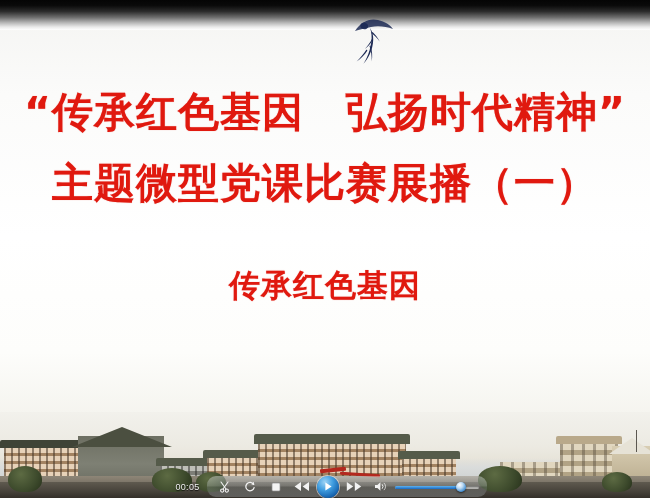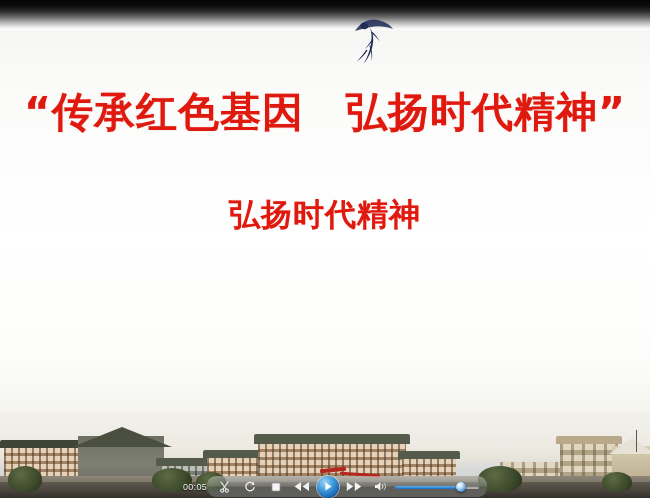--- a/index.html
+++ b/index.html
@@ -211,21 +211,21 @@
     z-index: 20;
     font-size: 0;
   }
   .time-code {
     color: #efefef;
     font-family: "Liberation Sans", sans-serif;
     font-size: 9px;
     letter-spacing: .3px;
     text-shadow: 0 1px 1px rgba(0,0,0,.85);
     width: 44px;
-    text-align: right;
+    text-align: center;
     padding-left: 5px;
     box-sizing: border-box;
   }
   .ctrl-group {
     display: flex;
     align-items: center;
     gap: 0px;
     flex: 1;
     height: 21px;
     background: linear-gradient(to bottom,
@@ -378,21 +378,22 @@
           <path d="M26.5 25 C29.5 27.5, 32.6 30.4, 34.8 33.8 C33 30, 30.5 26.8, 27.6 24 Z"></path>
           <path d="M27 31 C25 34.6, 22.6 38, 19.8 41 C22.8 39, 25.4 36, 27.4 32.6 Z"></path>
           <path d="M24.5 38 C26.2 43, 27 48.4, 26.6 53.6 C27.8 48.4, 27.2 42.8, 25.4 37.6 Z"></path>
           <path d="M21.5 41.5 C18.6 46, 15.4 50, 11.6 53.4 C16 50.8, 19.6 47, 22.4 42.6 Z"></path>
         </g>
       </svg>
     </div>
 
     <div class="titles">
       <div class="title-line title-main-1">“传承红色基因　弘扬时代精神”</div>
-      <div class="title-line title-org">弘扬时代精神</div>
+      <div class="title-line title-main-2">主题微型党课比赛展播（一）</div>
+      <div class="title-line title-org">传承红色基因</div>
     </div>
 
     <div class="top-letterbox"></div>
   </div>
 
   <div class="controls">
 
     <div class="time-code">00:05</div>
 
     <div class="ctrl-group">

